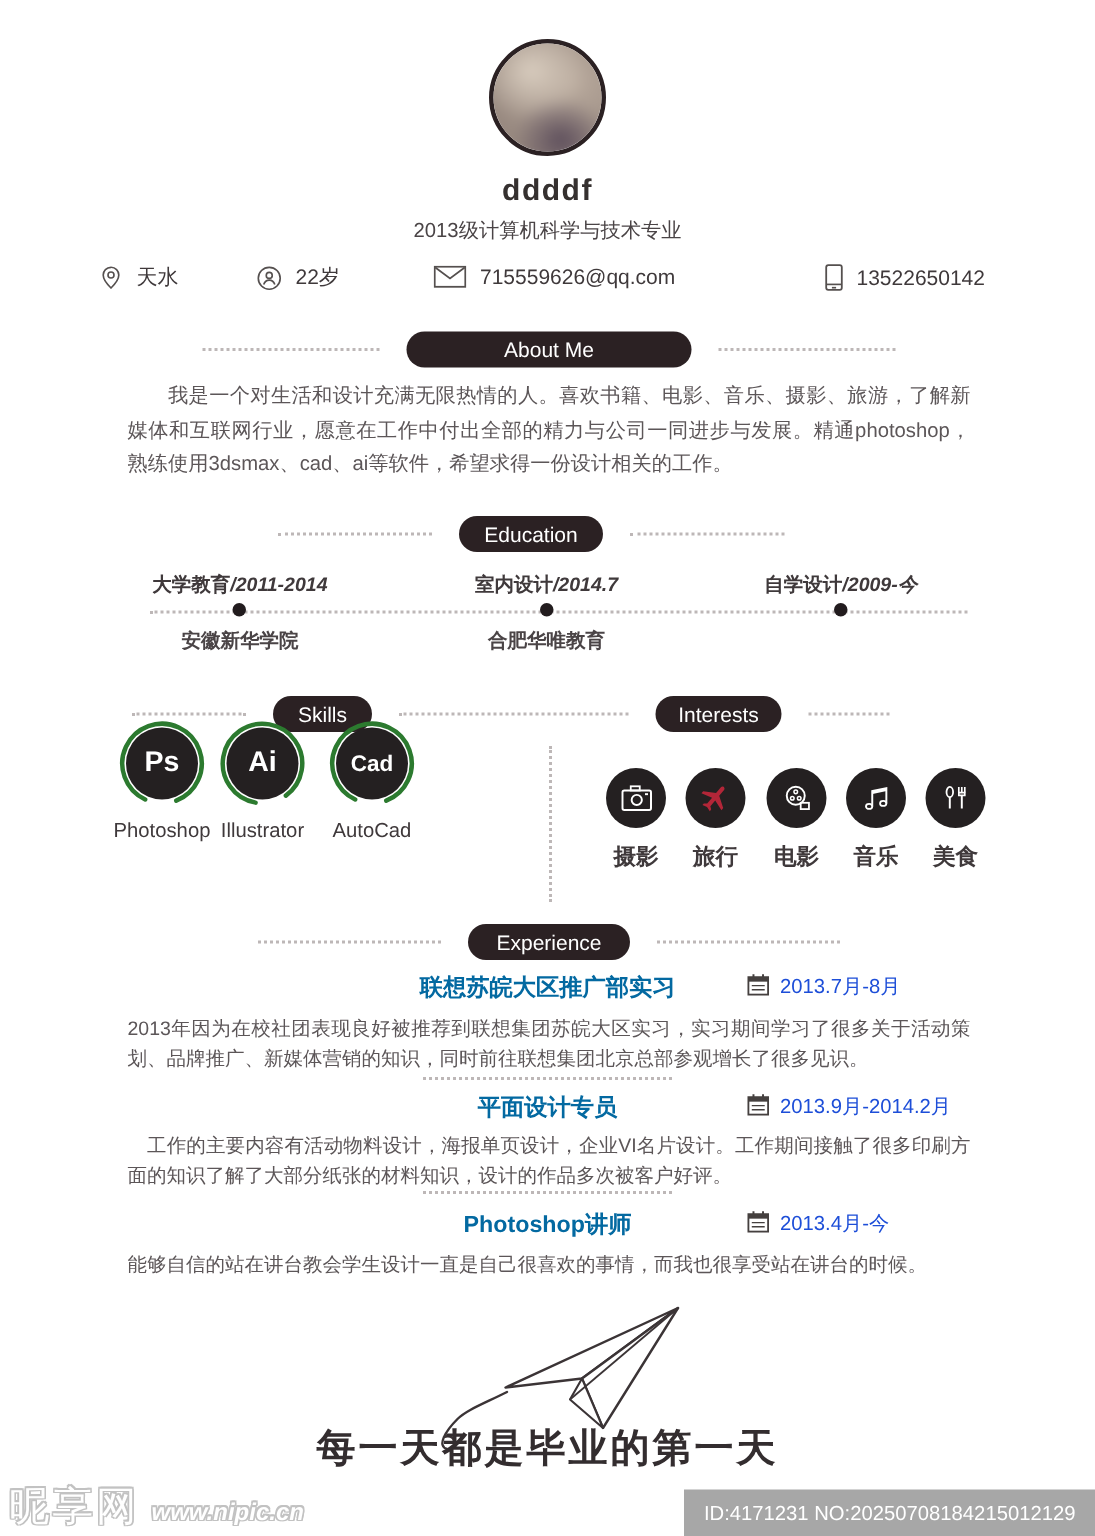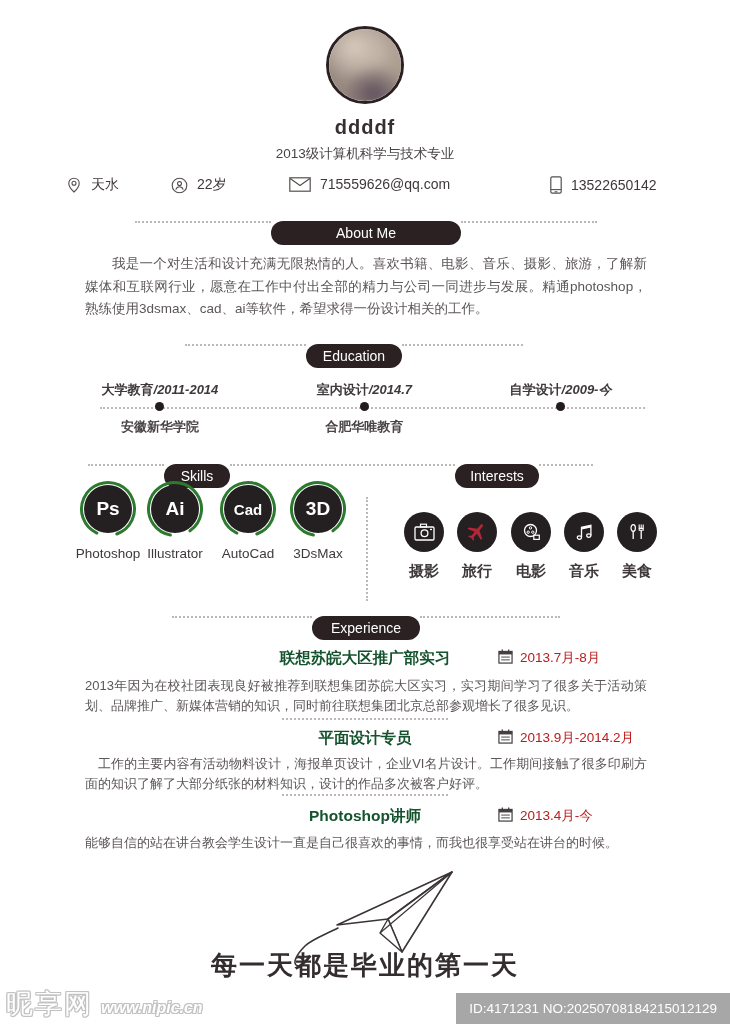--- a/index.html
+++ b/index.html
@@ -19,21 +19,21 @@
       #97887f;}
   .name{position:absolute;top:116px;left:0;width:100%;text-align:center;
     font-size:20px;font-weight:600;color:#35302f;letter-spacing:1px;}
   .subtitle{position:absolute;top:145px;left:0;width:100%;text-align:center;
     font-size:13.5px;color:#4a4446;}
   
   .citem{position:absolute;top:176px;display:flex;align-items:center;gap:9px;
     font-size:14px;color:#3f393b;white-space:nowrap;}
   .citem svg{display:block;}
   
-  .sec-header{position:absolute;display:flex;align-items:flex-start;gap:0;}
+  .sec-header{position:absolute;display:flex;align-items:center;gap:18px;}
   .dotline{flex:1;height:0;border-top:2px dotted #bdb7b7;}
   .dotline.fw{flex:none;}
   .pill{background:#2b2123;color:#fff;border-radius:14px;font-size:14px;
     padding:4px 0;text-align:center;flex:none;}
   
   .about-text{position:absolute;top:253px;left:85px;width:562px;font-size:13.5px;
     line-height:1.68;color:#5c5658;text-align:justify;text-indent:2em;}
   
   .timeline{position:absolute;top:382px;left:100px;width:545px;height:60px;}
   .tl-line{position:absolute;left:0;right:0;top:25px;border-top:2px dotted #bdb7b7;}
@@ -52,23 +52,23 @@
   .skill-name{margin-top:8px;font-size:13.5px;color:#3f393b;}
   .v-divider{position:absolute;left:366px;top:497px;height:104px;width:0;
     border-left:2px dotted #bdb7b7;}
   
   .interest{position:absolute;top:512px;width:64px;text-align:center;}
   .int-circle{width:40px;height:40px;border-radius:50%;background:#242021;margin:0 auto;
     display:flex;align-items:center;justify-content:center;}
   .int-label{margin-top:10px;font-size:15px;font-weight:bold;color:#3f393b;}
   
   .job-title-row{position:absolute;left:0;width:100%;text-align:center;}
-  .job-title{display:inline-block;font-size:15.5px;font-weight:bold;color:#14532d;}
+  .job-title{display:inline-block;font-size:15.5px;font-weight:bold;color:#0369a1;}
   .job-date{position:absolute;left:498px;top:1px;display:flex;align-items:center;gap:7px;
-    font-size:13.5px;color:#b91c1c;white-space:nowrap;text-align:right;}
+    font-size:13.5px;color:#1d4ed8;white-space:nowrap;text-align:right;}
   .job-desc{position:absolute;left:85px;width:562px;font-size:13px;line-height:1.55;
     color:#5c5658;text-align:justify;}
   .job-desc.indent{text-indent:1em;}
   .job-divider{position:absolute;left:282px;width:166px;height:0;border-top:2px dotted #bdb7b7;}
   
   .plane{position:absolute;left:280px;top:866px;}
   .slogan{position:absolute;top:948px;left:0;width:100%;text-align:center;
     font-size:26px;font-weight:700;letter-spacing:2px;color:#332d2f;}
   .wm-left{position:absolute;left:6px;bottom:2px;display:flex;align-items:baseline;gap:8px;}
   .wm-logo{font-size:27px;font-weight:400;letter-spacing:2px;color:#fff;
@@ -189,29 +189,20 @@
   </div>
   <div class="skill" style="left:210px;">
     <div class="skill-ico">
       <svg width="58" height="58" viewBox="0 0 58 58">
           <circle cx="29" cy="29" r="26.5" fill="none" stroke="#2c7a2f" stroke-width="3" stroke-linecap="round" stroke-dasharray="145 22" transform="rotate(115 29 29)"></circle>
         </svg>
       <div class="skill-core sm">Cad</div>
     </div>
     <div class="skill-name">AutoCad</div>
   </div>
-  <div class="skill" style="left:280px;">
-    <div class="skill-ico">
-      <svg width="58" height="58" viewBox="0 0 58 58">
-          <circle cx="29" cy="29" r="26.5" fill="none" stroke="#2c7a2f" stroke-width="3" stroke-linecap="round" stroke-dasharray="145 22" transform="rotate(100 29 29)"></circle>
-        </svg>
-      <div class="skill-core">3D</div>
-    </div>
-    <div class="skill-name">3DsMax</div>
-  </div>
 
   <div class="v-divider"></div>
 
   <div class="interest" style="left:392px;">
     <div class="int-circle">
       <svg width="21" height="18" viewBox="0 0 21 18">
           <rect x="1" y="4" width="19" height="13" rx="1.2" fill="none" stroke="#fff" stroke-width="1.3"></rect>
           <rect x="6.5" y="1.2" width="6" height="2.8" fill="none" stroke="#fff" stroke-width="1.2"></rect>
           <circle cx="10.5" cy="10.3" r="3.4" fill="none" stroke="#fff" stroke-width="1.3"></circle>
           <rect x="16" y="5.8" width="2" height="1.3" fill="#fff"></rect>

